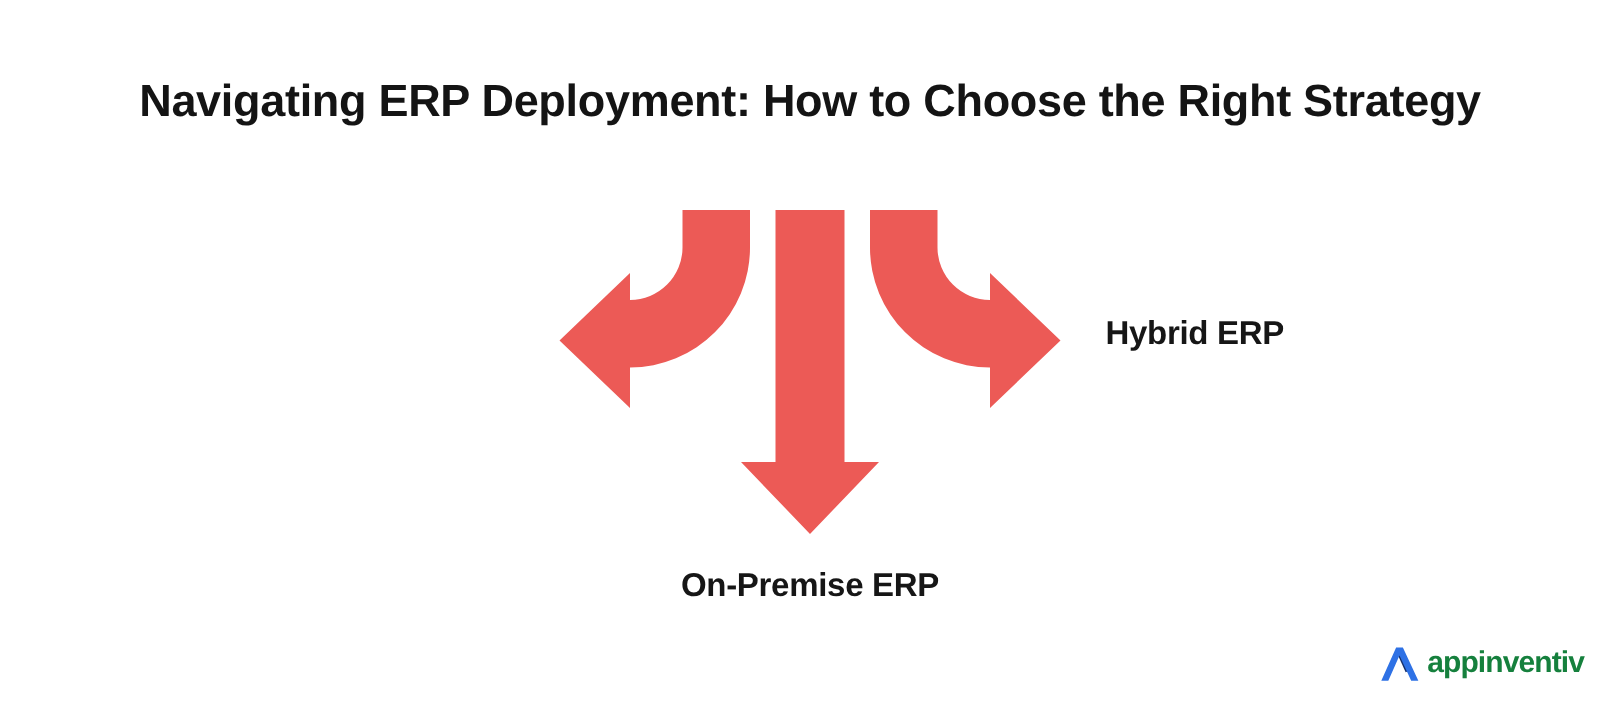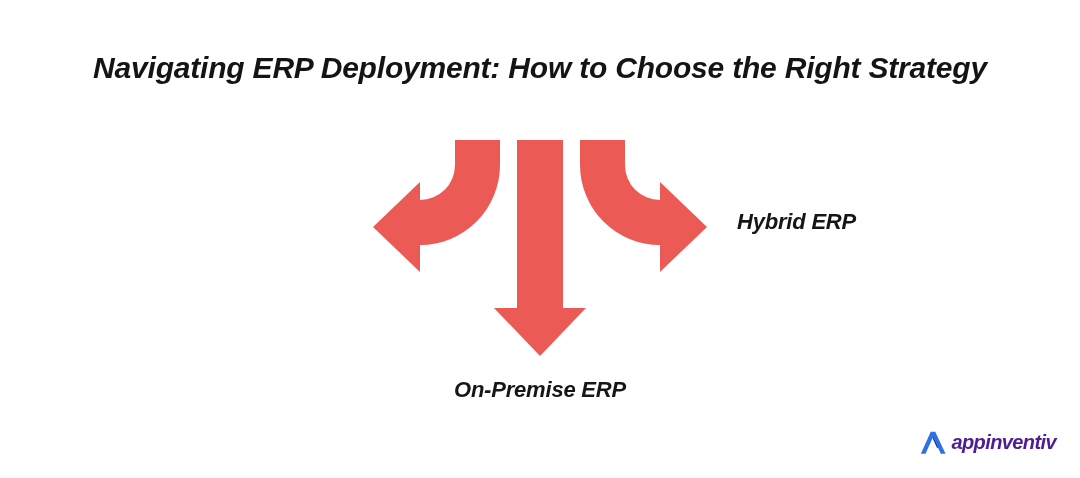--- a/index.html
+++ b/index.html
@@ -9,21 +9,20 @@
     width: 1080px;
     height: 478px;
     position: relative;
     overflow: hidden;
   }
   .canvas {
     position: absolute;
     left: 0; top: 0;
     width: 1080px; height: 410px;
     background: #ffffff;
-    font-style: italic;
   }
   .title {
     position: absolute;
     left: 0; right: 0;
     top: 50px;
     text-align: center;
     font-size: 30px;
     line-height: 36px;
     font-weight: bold;
     letter-spacing: -0.2px;
@@ -68,21 +67,21 @@
     right: 24px;
     display: flex;
     align-items: center;
     gap: 5px;
   }
   .logo-icon { display: block; width: 26px; height: 27px; }
   .logo-text {
     font-size: 20px;
     font-weight: bold;
     letter-spacing: -0.6px;
-    color: #4c1d95;
+    color: #15803d;
   }
 </style>
 </head>
 <body>
 
 <div class="canvas">
 
   <h1 class="title">Navigating ERP Deployment: How to Choose the Right Strategy</h1>
 
   <div class="arrow-graphic">

